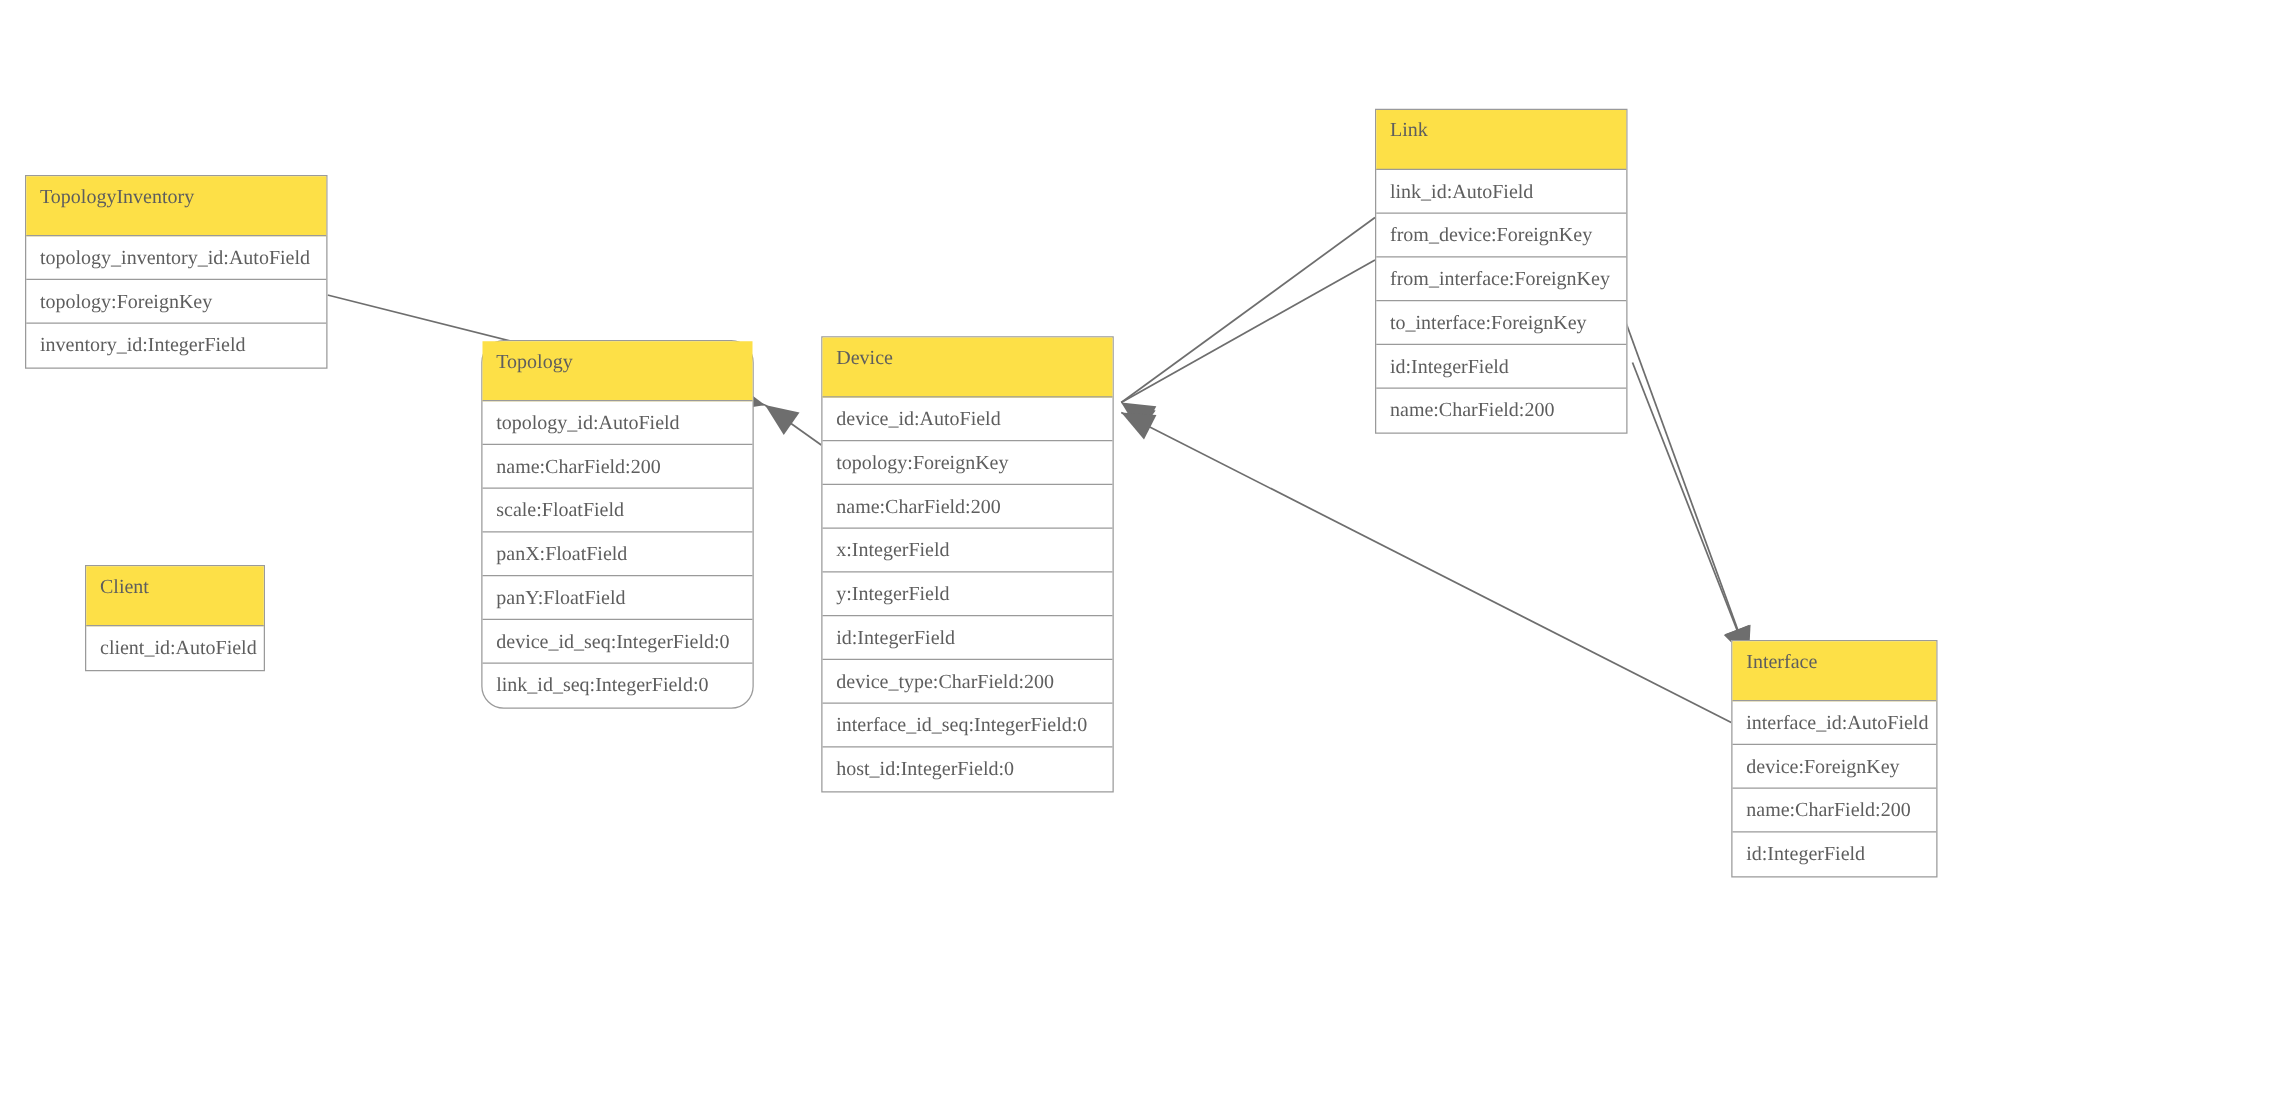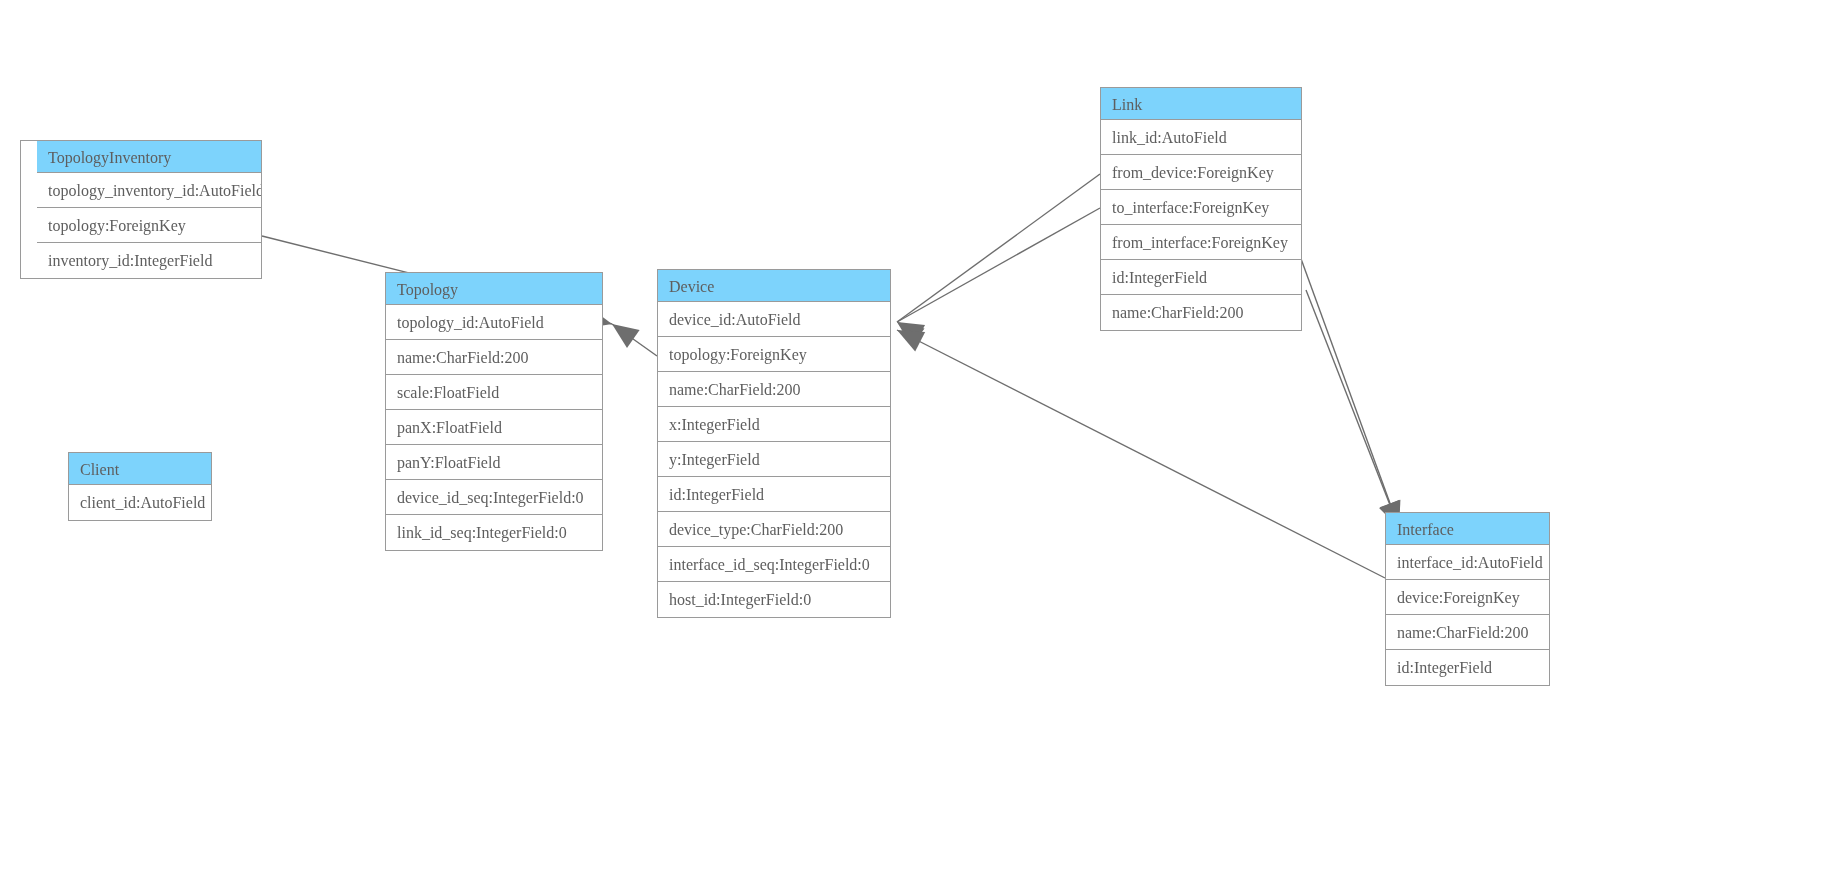--- a/index.html
+++ b/index.html
@@ -12,26 +12,26 @@
   }
   #canvas{position:absolute;left:0;top:0;width:1824px;height:874px;}
   #edges{position:absolute;left:0;top:0;width:1824px;height:874px;pointer-events:none;}
   .entity{
     position:absolute;
     border:1px solid #9a9a9a;
     box-sizing:border-box;
     background:#ffffff;
   }
   .entity-title{
-    background:#7dd3fc;
+    background:#fde047;
     border-bottom:1px solid #9a9a9a;
     color:#5e5e5e;
     font-size:16px;
     line-height:34px;
-    height:32px;
+    height:48px;
     padding-left:11px;
     box-sizing:border-box;
     white-space:nowrap;
     overflow:hidden;
   }
   .attr{
     color:#5e5e5e;
     font-size:16px;
     line-height:35px;
     height:35px;
@@ -73,31 +73,31 @@
         <path d="M1300,256 L1399,528" stroke="#6e6e6e" stroke-width="1.4" fill="none"></path>
         <polygon points="0,0 -26,-11 -26,11" fill="#6e6e6e" transform="translate(1399,528) rotate(70)"></polygon>
       </g>
       <g>
         <path d="M1306,290 L1399,528" stroke="#6e6e6e" stroke-width="1.4" fill="none"></path>
         <polygon points="0,0 -26,-11 -26,11" fill="#6e6e6e" transform="translate(1399,528) rotate(68)"></polygon>
       </g>
     </svg>
 
   <div id="entities-layer">
-      <div class="entity" style="left: 20px; top: 140px; width: 242px; padding-left: 16px;">
+      <div class="entity" style="left: 20px; top: 140px; width: 242px;">
         <div class="entity-title">TopologyInventory</div>
         <div class="attr">topology_inventory_id:AutoField</div>
         <div class="attr">topology:ForeignKey</div>
         <div class="attr">inventory_id:IntegerField</div>
       </div>
       <div class="entity" style="left: 68px; top: 452px; width: 144px;">
         <div class="entity-title">Client</div>
         <div class="attr">client_id:AutoField</div>
       </div>
-      <div class="entity" style="left: 385px; top: 272px; width: 218px;">
+      <div class="entity" style="left: 385px; top: 272px; width: 218px; border-radius: 18px;">
         <div class="entity-title">Topology</div>
         <div class="attr">topology_id:AutoField</div>
         <div class="attr">name:CharField:200</div>
         <div class="attr">scale:FloatField</div>
         <div class="attr">panX:FloatField</div>
         <div class="attr">panY:FloatField</div>
         <div class="attr">device_id_seq:IntegerField:0</div>
         <div class="attr">link_id_seq:IntegerField:0</div>
       </div>
       <div class="entity" style="left: 657px; top: 269px; width: 234px;">
@@ -109,22 +109,22 @@
         <div class="attr">y:IntegerField</div>
         <div class="attr">id:IntegerField</div>
         <div class="attr">device_type:CharField:200</div>
         <div class="attr">interface_id_seq:IntegerField:0</div>
         <div class="attr">host_id:IntegerField:0</div>
       </div>
       <div class="entity" style="left: 1100px; top: 87px; width: 202px;">
         <div class="entity-title">Link</div>
         <div class="attr">link_id:AutoField</div>
         <div class="attr">from_device:ForeignKey</div>
+        <div class="attr">from_interface:ForeignKey</div>
         <div class="attr">to_interface:ForeignKey</div>
-        <div class="attr">from_interface:ForeignKey</div>
         <div class="attr">id:IntegerField</div>
         <div class="attr">name:CharField:200</div>
       </div>
       <div class="entity" style="left: 1385px; top: 512px; width: 165px;">
         <div class="entity-title">Interface</div>
         <div class="attr">interface_id:AutoField</div>
         <div class="attr">device:ForeignKey</div>
         <div class="attr">name:CharField:200</div>
         <div class="attr">id:IntegerField</div>
       </div>

